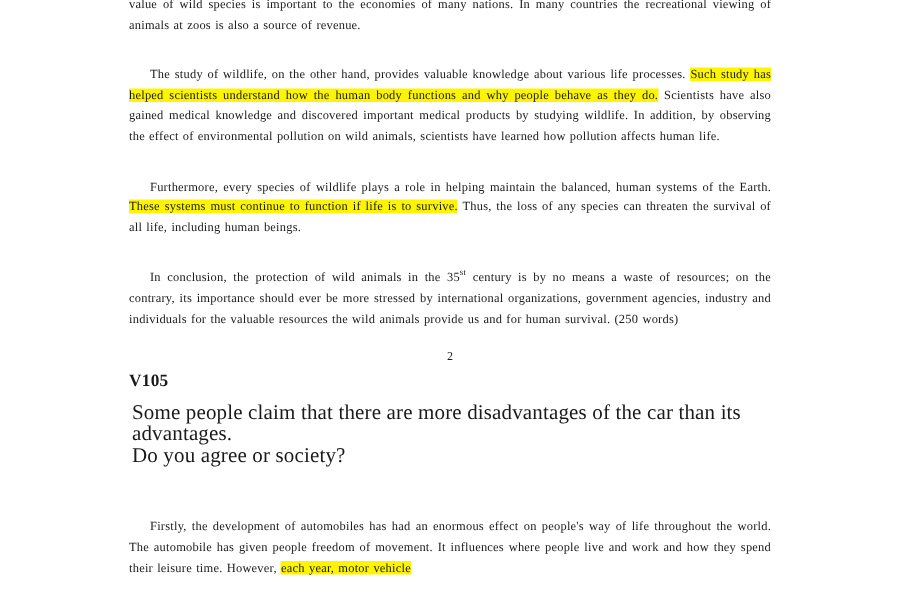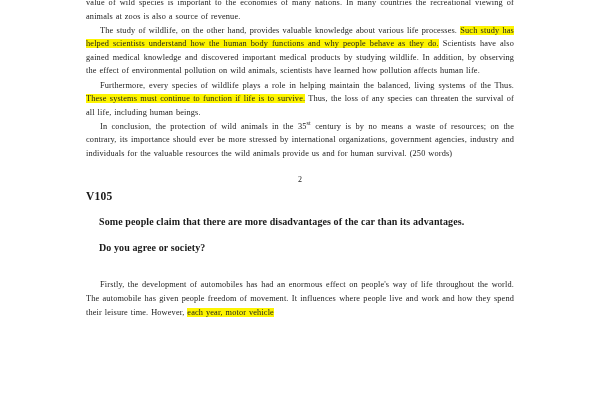--- a/index.html
+++ b/index.html
@@ -24,20 +24,21 @@
   .para {
     font-size: 8.3px;
     line-height: 13.6px;
     text-align: justify;
     margin: 0 0 0.5px 0;
     letter-spacing: 0.15px;
     word-spacing: 0.6px;
   }
   .indent {
     text-indent: 14px;
+    margin-top: 20px;
   }
   .clip-top {
     
     margin-top: -4px;
   }
   mark.hl {
     background: #fdf400;
     color: #1a1a1a;
     padding: 0;
   }
@@ -46,24 +47,24 @@
     font-size: 8px;
     margin: 14px 0 6px 0;
   }
   .section-title {
     font-size: 11.5px;
     font-weight: bold;
     margin: 0 0 9px 0;
     letter-spacing: 0.2px;
   }
   .prompt {
-    font-size: 10px;
-    font-weight: bold;
+    font-size: 14px;
+    font-weight: normal;
     line-height: 13.4px;
-    margin: 13px;
+    margin: 2px;
     letter-spacing: 0.1px;
   }
   .prompt-gap {
     height: 11px;
   }
   sup {
     font-size: 6px;
     vertical-align: super;
     line-height: 0;
   }
@@ -76,21 +77,21 @@
   <p class="para clip-top">
     <span>value of wild species is important to the economies of many nations. In many countries the</span>
     <span>recreational viewing of animals at zoos is also a source of revenue.</span>
   </p>
 
   <p class="para indent">
     <span>The study of wildlife, on the other hand, provides valuable knowledge about various life processes. </span><mark class="hl">Such study has helped scientists understand how the human body functions and why people behave as they do.</mark><span> Scientists have also gained medical knowledge and discovered important medical products by studying wildlife. In addition, by observing the effect of environmental pollution on wild animals, scientists have learned how pollution affects human life.</span>
   </p>
 
   <p class="para indent">
-    <span>Furthermore, every species of wildlife plays a role in helping maintain the balanced, living systems of the Thus. </span><mark class="hl">These systems must continue to function if life is to survive.</mark><span> Thus, the loss of any species can threaten the survival of all life, including human beings.</span>
+    <span>Furthermore, every species of wildlife plays a role in helping maintain the balanced, human systems of the Earth. </span><mark class="hl">These systems must continue to function if life is to survive.</mark><span> Thus, the loss of any species can threaten the survival of all life, including human beings.</span>
   </p>
 
   <p class="para indent">
     <span>In conclusion, the protection of wild animals in the 35</span><sup>st</sup><span> century is by no means a waste of resources; on the contrary, its importance should ever be more stressed by international organizations, government agencies, industry and individuals for the valuable resources the wild animals provide us and for human survival. (250 words)</span>
   </p>
 
   <div class="page-num">2</div>
 
   <div class="section-title">V105</div>
 

